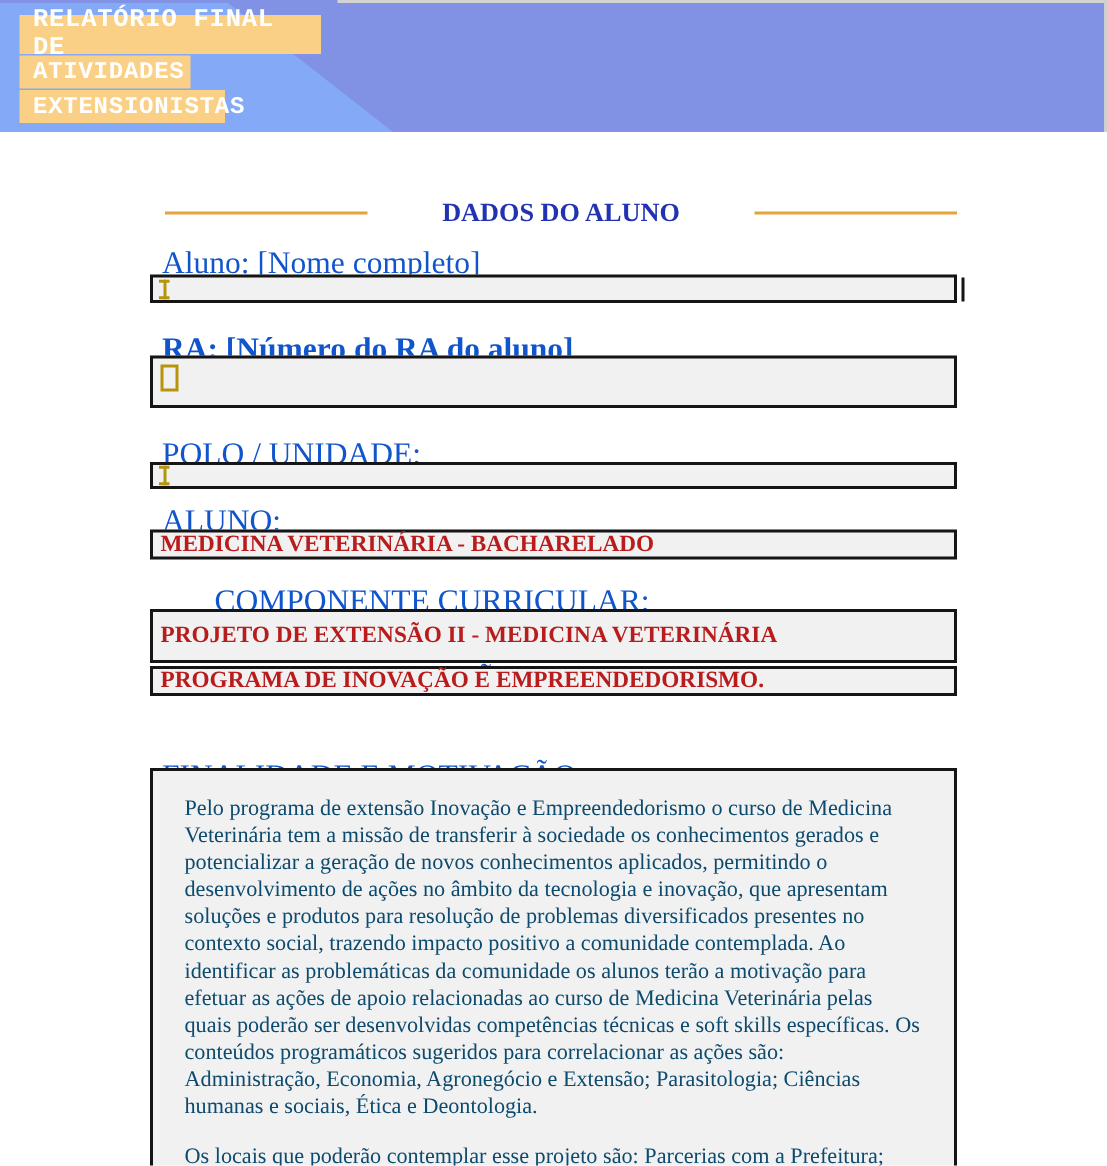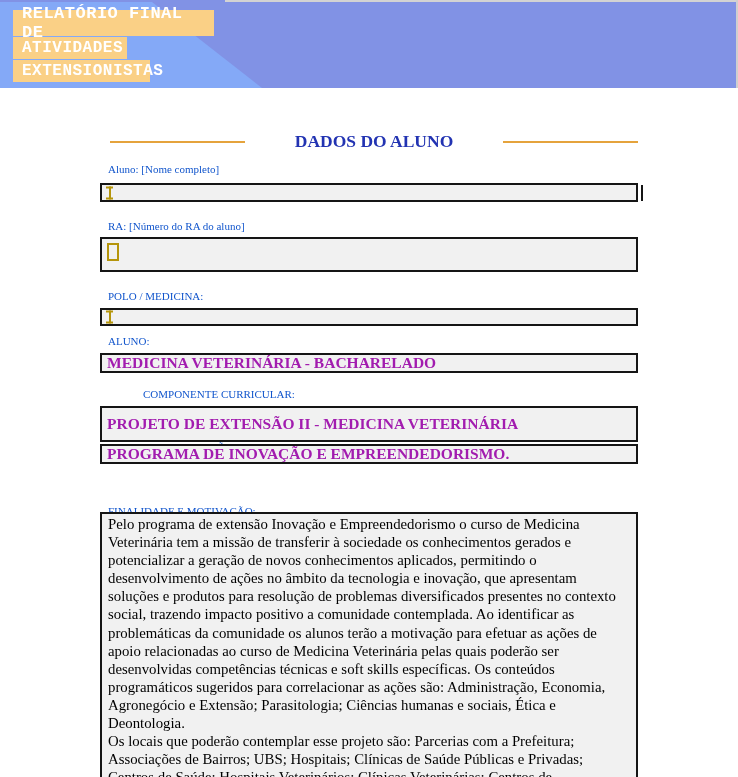--- a/index.html
+++ b/index.html
@@ -20,41 +20,41 @@
   .hl-2{top:37px;height:22px;width:114px;font-size:16px;}
   .hl-3{top:60px;height:22px;width:137px;font-size:16px;}
   
   .sec-title-row{position:absolute;left:100px;top:129px;width:540px;height:24px;
     display:flex;align-items:center;justify-content:center;gap:40px;}
   .sec-rule{flex:1;height:2px;background:#E5A33C;margin-top:2px;}
   .sec-rule.left{margin-left:10px;}
   .sec-rule.right{margin-right:2px;}
   .sec-title{color:#2233B2;font-weight:700;font-size:17.5px;padding:0 10px;white-space:nowrap;}
   
-  .flabel{position:absolute;left:108px;color:#1155CC;font-size:11px;white-space:nowrap;}
+  .flabel{position:absolute;left:108px;color:#1155CC;font-size:21px;white-space:nowrap;}
   .fbox{position:absolute;left:100px;width:538px;background:#F1F1F1;
     border:2px solid #151515;box-sizing:border-box;}
-  .fbox.value{font-weight:700;font-size:15.5px;color:#a21caf;padding:0 0 0 5px;
+  .fbox.value{font-weight:700;font-size:15.5px;color:#b91c1c;padding:0 0 0 5px;
     display:flex;align-items:center;white-space:nowrap;}
   
   .ibeam{position:absolute;left:4px;top:50%;transform:translateY(-50%);
     width:7px;height:13px;}
   .ibeam::before{content:"";position:absolute;left:2.5px;top:0;width:2px;height:13px;background:#B5950B;}
   .ibeam::after{content:"";position:absolute;left:0;top:0;width:7px;height:2px;background:#B5950B;
     box-shadow:0 11px 0 #B5950B;}
   
   .ph-rect{position:absolute;left:5px;top:4px;width:8px;height:14px;
     border:2px solid #B5950B;background:transparent;}
   
   .cell-tick{position:absolute;left:641px;top:185px;width:2px;height:16px;background:#151515;}
   
   .bigbox{position:absolute;left:100px;top:512px;width:538px;height:270px;
     background:#F1F1F1;border:2px solid #151515;box-sizing:border-box;
     padding:1px 6px 0 6px;overflow:hidden;}
-  .bigbox p{margin:0;font-size:14.8px;line-height:18.1px;color:#000000;}
+  .bigbox p{margin:15px;font-size:14.8px;line-height:18.1px;color:#0c4a6e;}
 </style>
 </head>
 <body>
 
 <div class="banner">
   <div class="banner-light"></div>
   <div class="hl-box hl-1">
     <span>RELATÓRIO FINAL DE</span>
   </div>
   <div class="hl-box hl-2">
@@ -72,26 +72,26 @@
   <div class="sec-title">DADOS DO ALUNO</div>
   <div class="sec-rule right"></div>
 </div>
 
 <div class="flabel" style="top:163px;">Aluno: [Nome completo]</div>
 <div class="fbox" style="top:183px;height:19px;">
   <span class="ibeam"></span>
 </div>
 <div class="cell-tick"></div>
 
-<div class="flabel" style="top:220px;">RA: [Número do RA do aluno]</div>
+<div class="flabel" style="top:220px;font-weight:bold;">RA: [Número do RA do aluno]</div>
 <div class="fbox" style="top:237px;height:35px;">
   <span class="ph-rect"></span>
 </div>
 
-<div class="flabel" style="top:290px;">POLO / MEDICINA:</div>
+<div class="flabel" style="top:290px;">POLO / UNIDADE:</div>
 <div class="fbox" style="top:308px;height:18px;">
   <span class="ibeam"></span>
 </div>
 
 <div class="flabel" style="top:335px;">ALUNO:</div>
 <div class="fbox value" style="top:353px;height:20px;">
   <span>MEDICINA VETERINÁRIA - BACHARELADO</span>
 </div>
 
 <div class="flabel" style="top:388px;margin-left:35px;">COMPONENTE CURRICULAR:</div>

